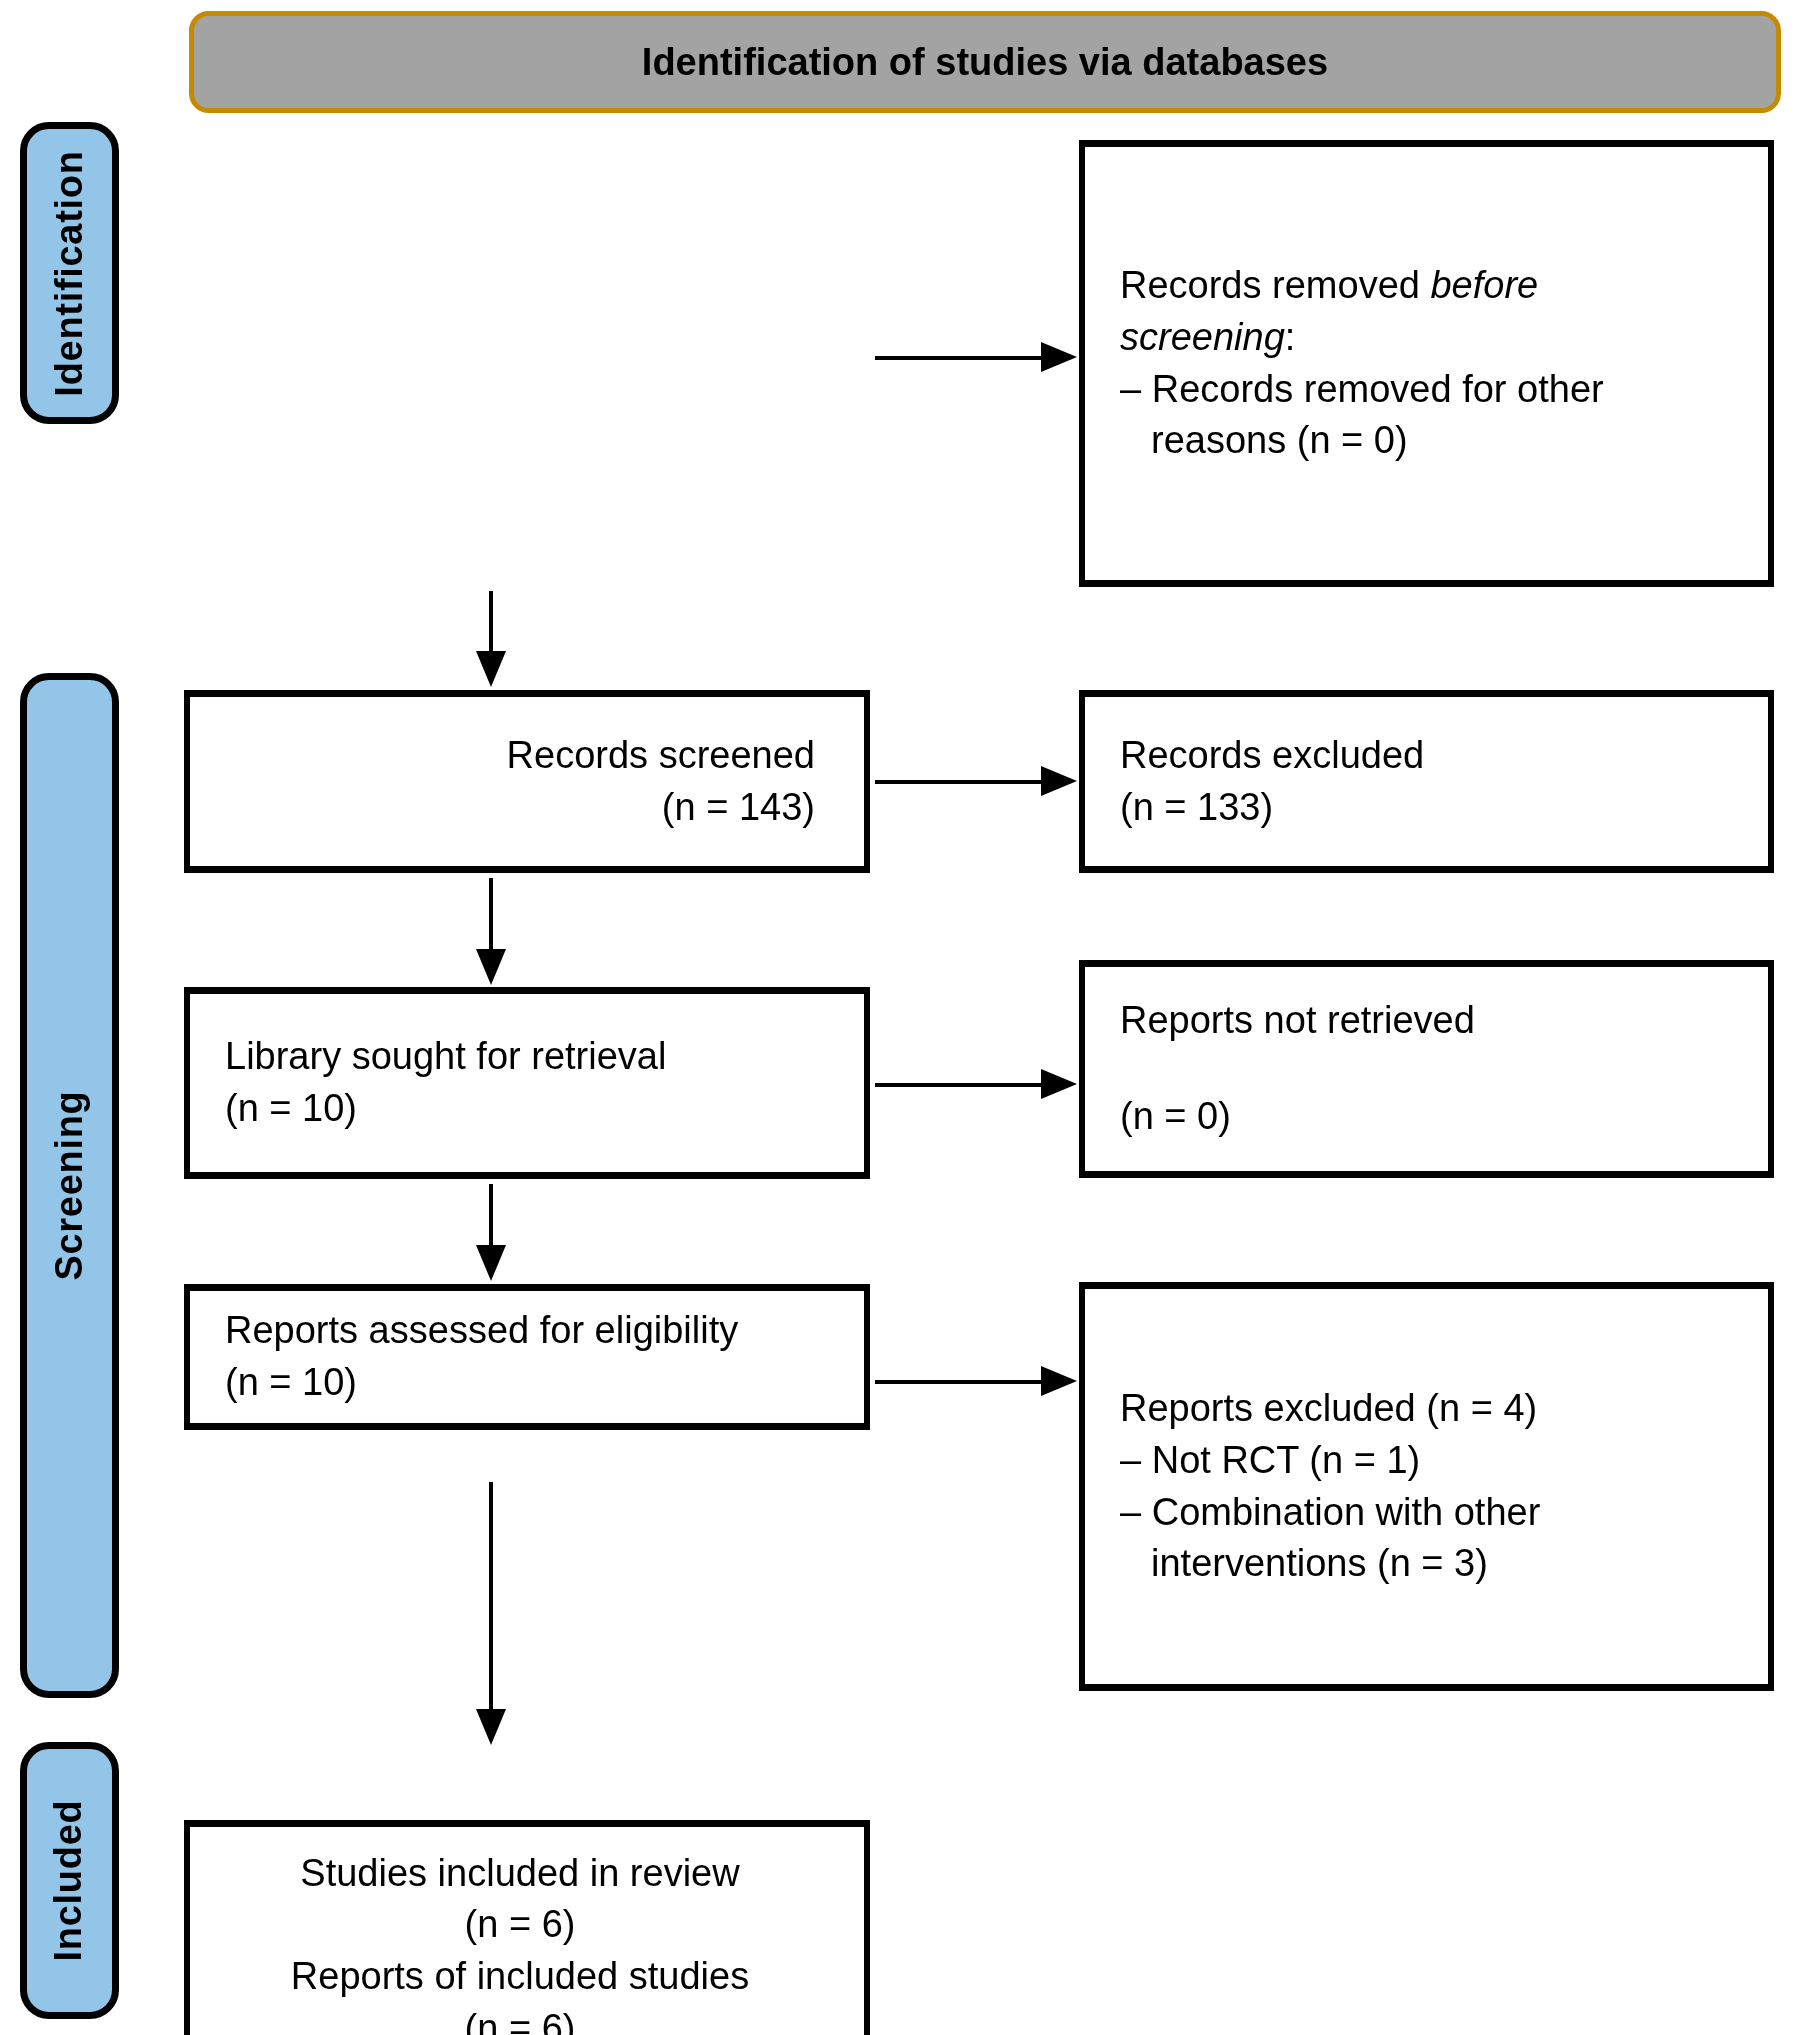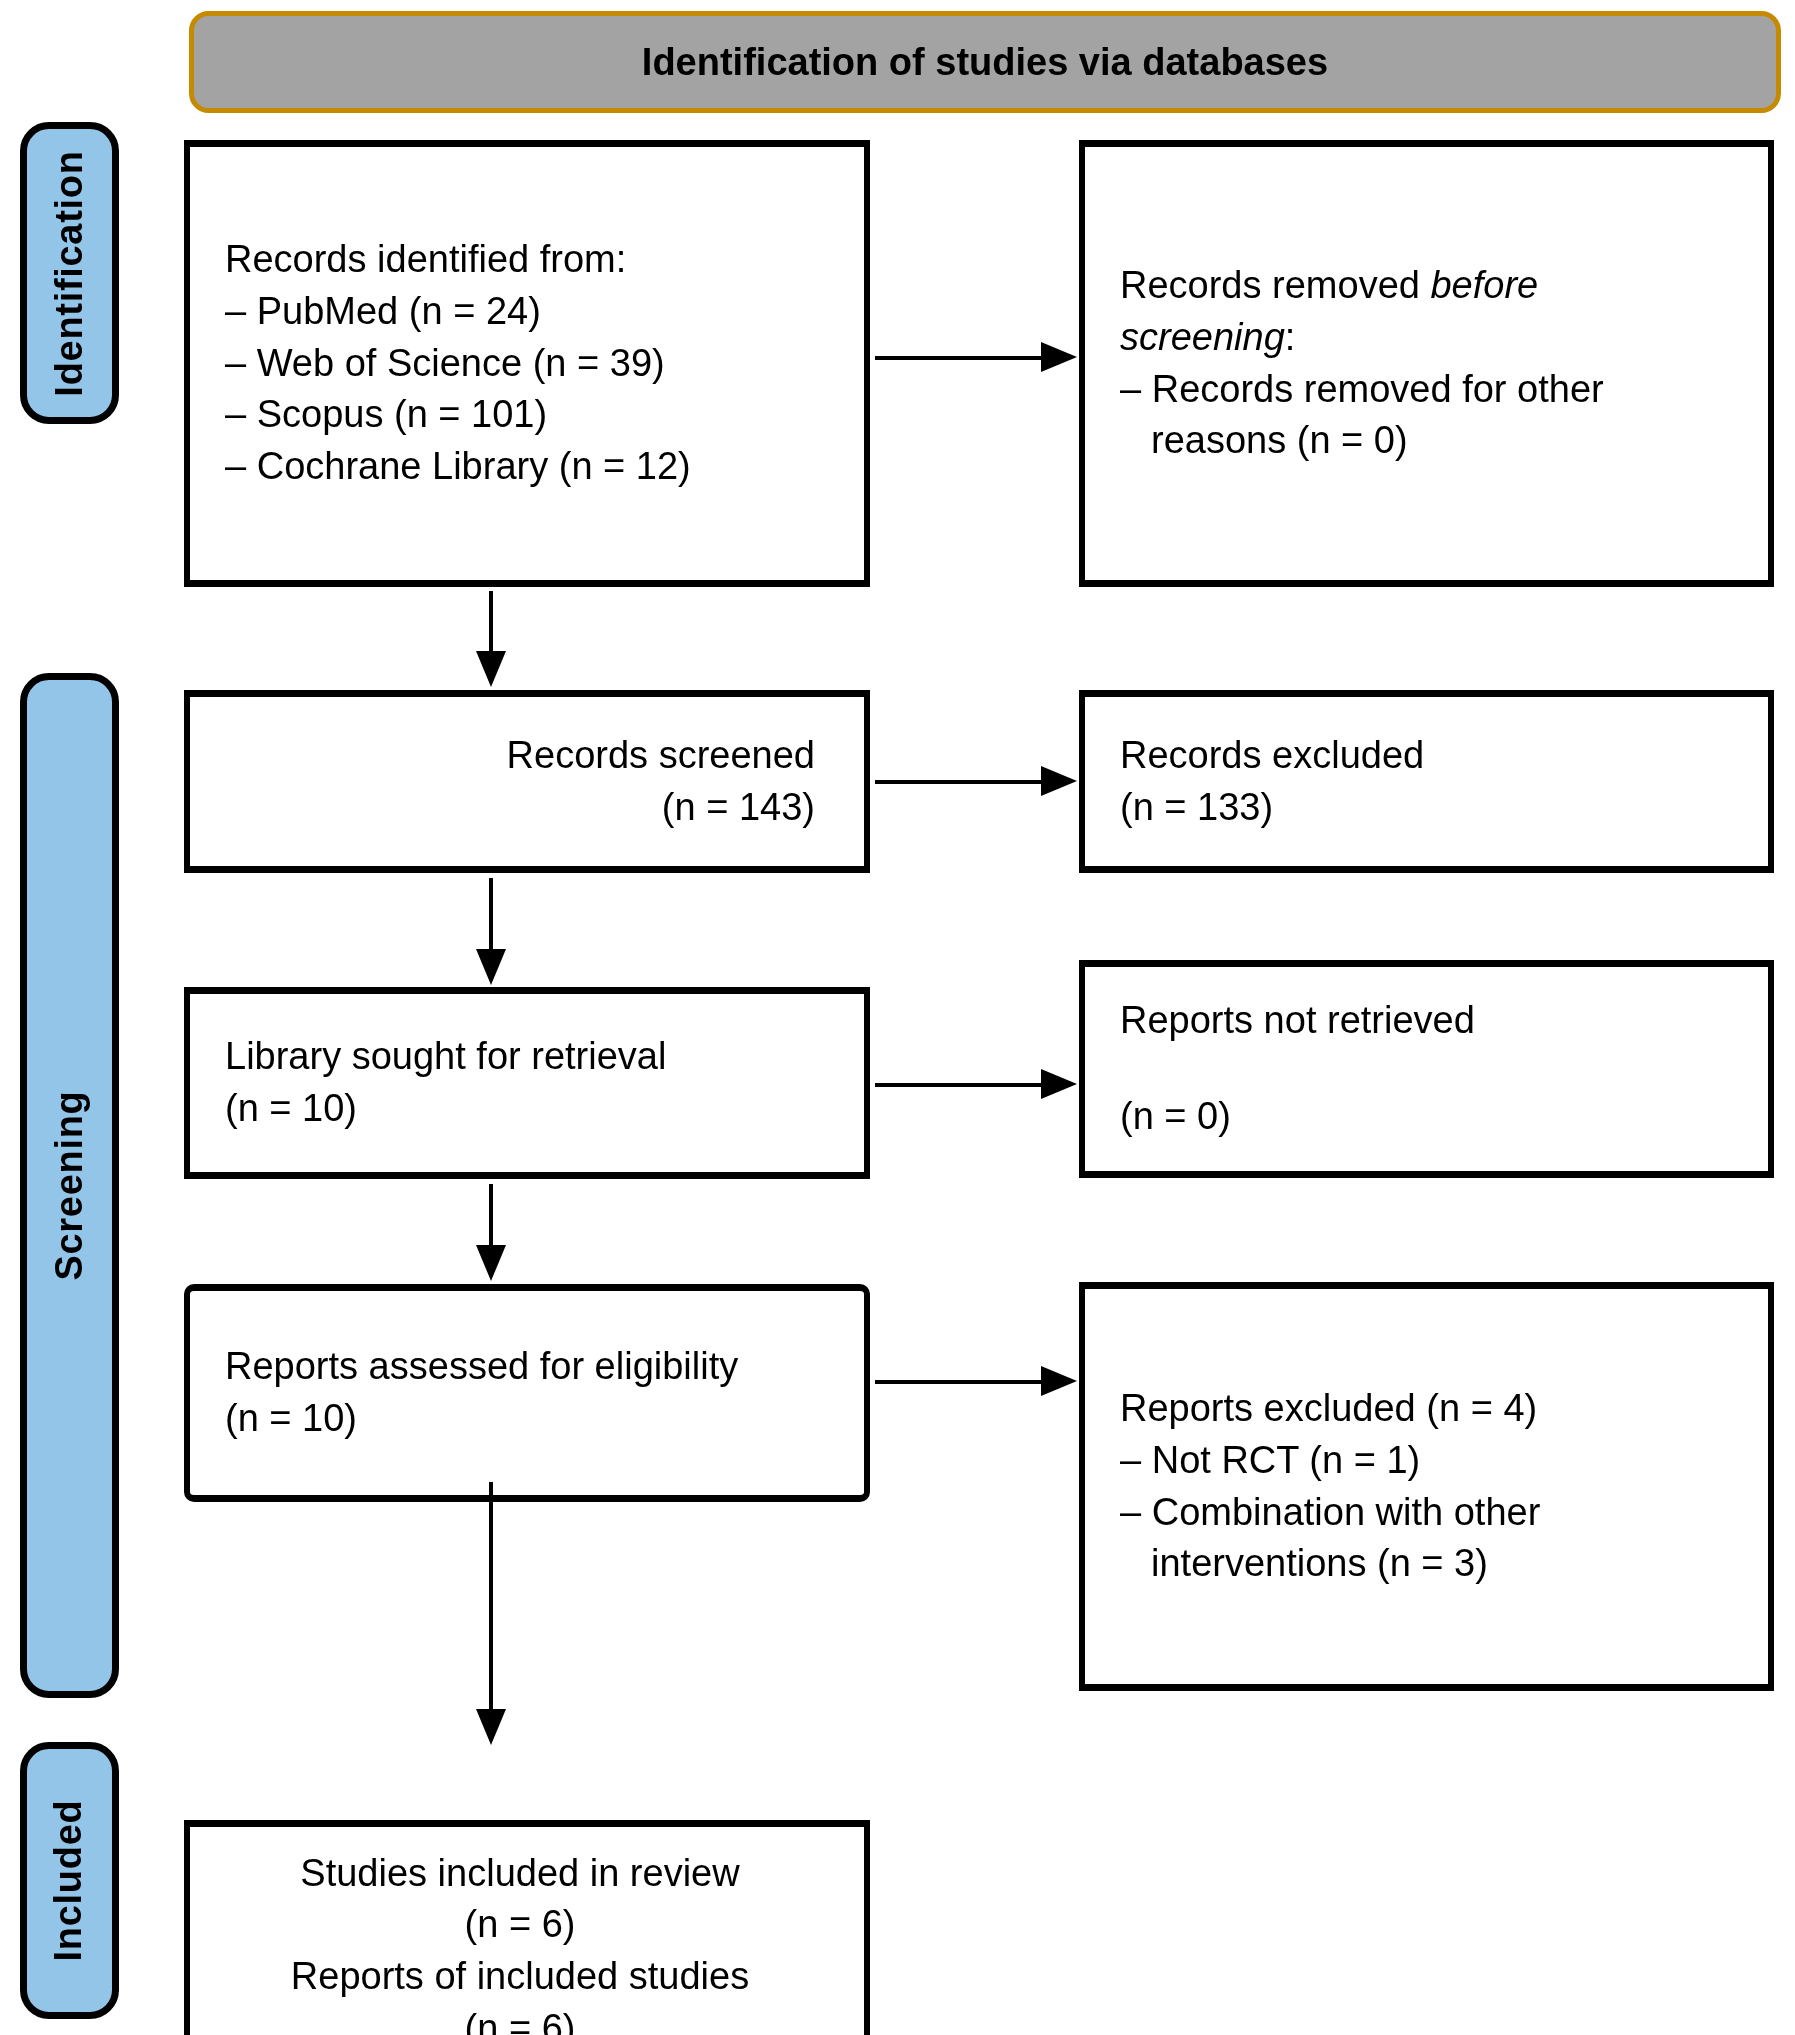--- a/index.html
+++ b/index.html
@@ -41,21 +41,21 @@
   }
   .box div{font-size:38px;line-height:1.36;}
   .hang{padding-left:31px;text-indent:-31px;}
 
   .box-identified{left:184px;top:140px;width:686px;height:447px;}
   .box-removed{left:1079px;top:140px;width:695px;height:447px;}
   .box-screened{left:184px;top:690px;width:686px;height:183px;text-align:right;}
   .box-excluded1{left:1079px;top:690px;width:695px;height:183px;}
   .box-sought{left:184px;top:987px;width:686px;height:192px;}
   .box-notretrieved{left:1079px;top:960px;width:695px;height:218px;gap:44px;}
-  .box-assessed{left:184px;top:1284px;width:686px;height:218px;border-radius:10px;}
+  .box-assessed{left:184px;top:1284px;width:686px;height:146px;}
   .box-excluded2{left:1079px;top:1282px;width:695px;height:409px;}
   .box-included{left:184px;top:1820px;width:686px;height:262px;align-items:center;}
 
   
   .shaft-v{position:absolute;width:4.2px;background:#000;left:489px;}
   .head-v{
     position:absolute;left:476px;width:0;height:0;
     border-left:15.4px solid transparent;border-right:15.4px solid transparent;
     border-top:36px solid #000;
   }
@@ -78,27 +78,20 @@
   <div class="stage stage-identification">
     <span>Identification</span>
   </div>
   <div class="stage stage-screening">
     <span>Screening</span>
   </div>
   <div class="stage stage-included">
     <span>Included</span>
   </div>
 
-  <div class="box box-identified">
-    <div>Records identified from:</div>
-    <div class="hang">– PubMed (n = 24)</div>
-    <div class="hang">– Web of Science (n = 39)</div>
-    <div class="hang">– Scopus (n = 101)</div>
-    <div class="hang">– Cochrane Library (n = 12)</div>
-  </div>
 
   <div class="box box-removed">
     <div><span>Records removed </span><i>before screening</i><span>:</span></div>
     <div class="hang">– Records removed for other reasons (n = 0)</div>
   </div>
 
   <div class="box box-screened">
     <div>Records screened</div>
     <div>(n = 143)</div>
   </div>

